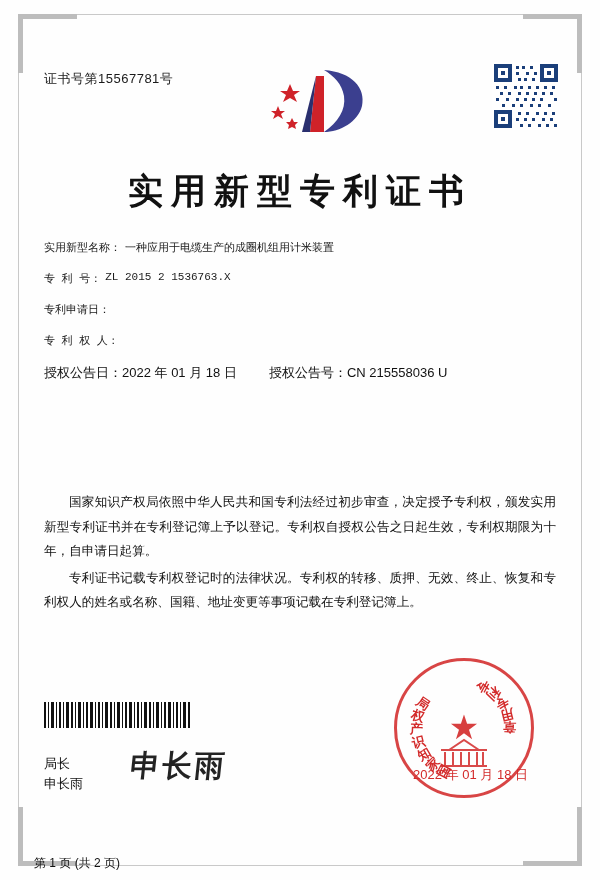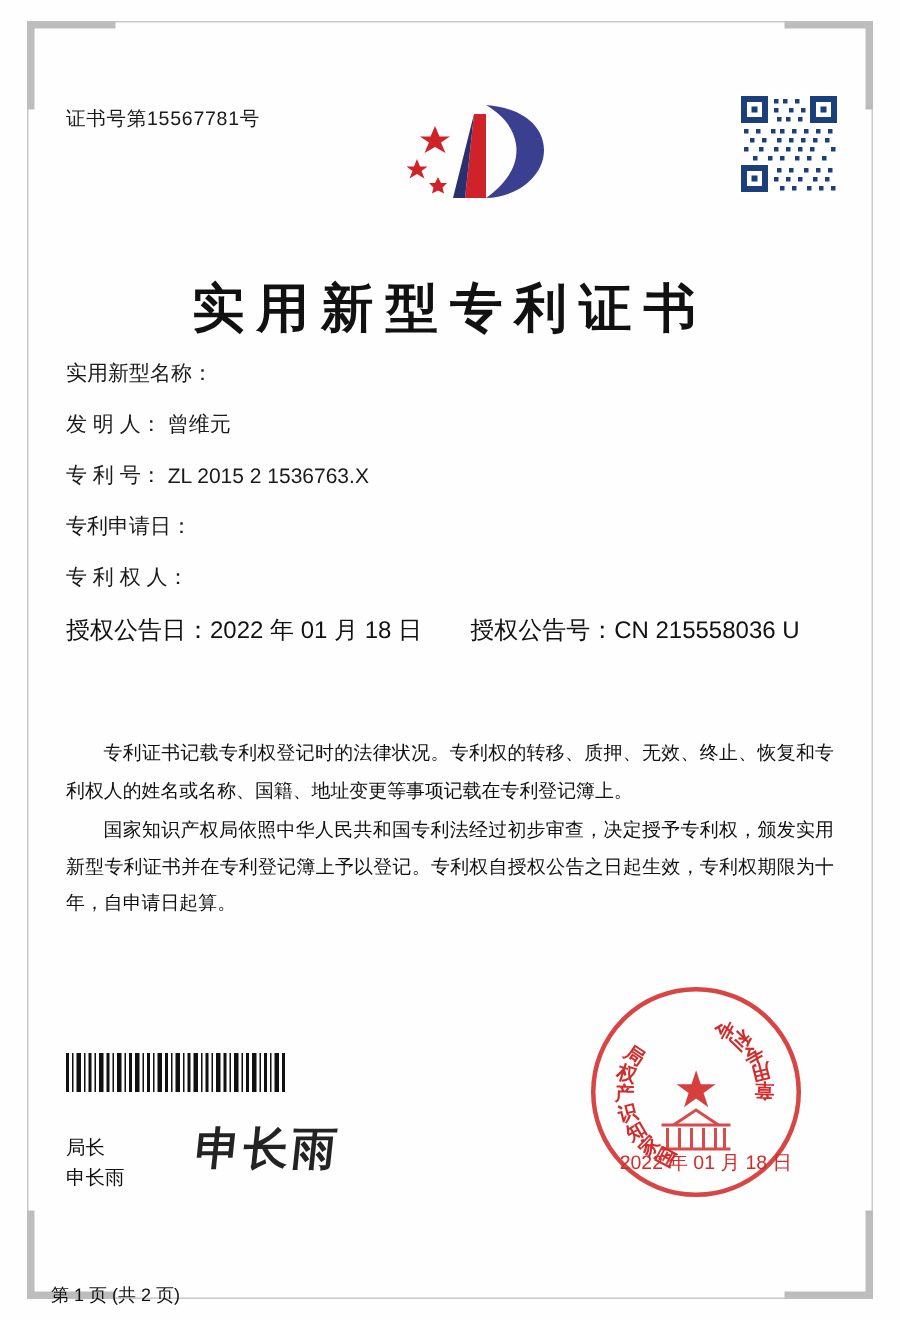--- a/index.html
+++ b/index.html
@@ -76,54 +76,54 @@
     right: 6px;
     top: 28px;
     width: 68px;
     height: 68px;
   }
 
   .title {
     position: absolute;
     left: 0;
     right: 0;
-    top: 148px;
+    top: 134px;
     text-align: center;
     font-size: 35px;
     font-weight: bold;
     letter-spacing: 8px;
     color: #111;
     font-family: "DejaVu Sans", "Liberation Sans", sans-serif;
   }
 
   .fields {
     position: absolute;
     left: 10px;
     right: 10px;
     top: 206px;
   }
   .field {
     display: flex;
-    align-items: center;
+    align-items: flex-start;
     margin-bottom: 16px;
-    font-size: 14px;
+    font-size: 11px;
     color: #1a1a1a;
-    font-family: Liberation Sans, sans-serif;
+    font-family: Liberation Mono, monospace;
   }
   .field .lbl {
     white-space: nowrap;
   }
   .field .val {
     margin-left: 4px;
   }
   .field-row2 {
     display: flex;
     align-items: baseline;
     margin-bottom: 16px;
-    font-size: 16px;
+    font-size: 13px;
     font-family: "Liberation Sans", "DejaVu Sans", sans-serif;
   }
   .field-row2 .seg2 {
     margin-left: 32px;
   }
 
   .body-text {
     position: absolute;
     left: 10px;
     right: 10px;
@@ -206,21 +206,21 @@
     font-family: "Liberation Sans", "DejaVu Sans", sans-serif;
   }
 
   .director {
     position: absolute;
     left: 10px;
     bottom: 52px;
     font-size: 13px;
     line-height: 1.5;
     color: #111;
-    font-family: Liberation Serif, serif;
+    font-family: Liberation Mono, monospace;
     margin-top: 24px;
   }
   .signature {
     position: absolute;
     left: 96px;
     bottom: 52px;
     width: 160px;
     height: 48px;
     color: #111;
     font-size: 30px;
@@ -339,24 +339,21 @@
             <rect x="62" y="62" width="3" height="3"></rect>
         </g>
       </svg>
     </div>
 
     <div class="title">实用新型专利证书</div>
 
     <div class="fields">
       <div class="field">
         <span class="lbl">实用新型名称：</span>
-      </div>
-      <div class="field">
-        <span class="lbl">发 明 人：</span>
-        <span class="val">曾维元</span>
+        <span class="val">一种应用于电缆生产的成圈机组用计米装置</span>
       </div>
       <div class="field">
         <span class="lbl">专 利 号：</span>
         <span class="val">ZL 2015 2 1536763.X</span>
       </div>
       <div class="field">
         <span class="lbl">专利申请日：</span>
       </div>
       <div class="field">
         <span class="lbl">专 利 权 人：</span>
@@ -365,22 +362,22 @@
         <span class="seg1">
           <span>授权公告日：</span><span>2022 年 01 月 18 日</span>
         </span>
         <span class="seg2">
           <span>授权公告号：</span><span>CN 215558036 U</span>
         </span>
       </div>
     </div>
 
     <div class="body-text">
+      <p>国家知识产权局依照中华人民共和国专利法经过初步审查，决定授予专利权，颁发实用新型专利证书并在专利登记簿上予以登记。专利权自授权公告之日起生效，专利权期限为十年，自申请日起算。</p>
       <p>专利证书记载专利权登记时的法律状况。专利权的转移、质押、无效、终止、恢复和专利权人的姓名或名称、国籍、地址变更等事项记载在专利登记簿上。</p>
-      <p>国家知识产权局依照中华人民共和国专利法经过初步审查，决定授予专利权，颁发实用新型专利证书并在专利登记簿上予以登记。专利权自授权公告之日起生效，专利权期限为十年，自申请日起算。</p>
     </div>
 
     <div class="barcode">
       <svg viewBox="0 0 148 26" width="148" height="26">
         <g fill="#111">
           <rect x="0" y="0" width="2" height="26"></rect>
             <rect x="4" y="0" width="1" height="26"></rect>
           <rect x="7" y="0" width="3" height="26"></rect>
             <rect x="12" y="0" width="1" height="26"></rect>
           <rect x="15" y="0" width="2" height="26"></rect>

